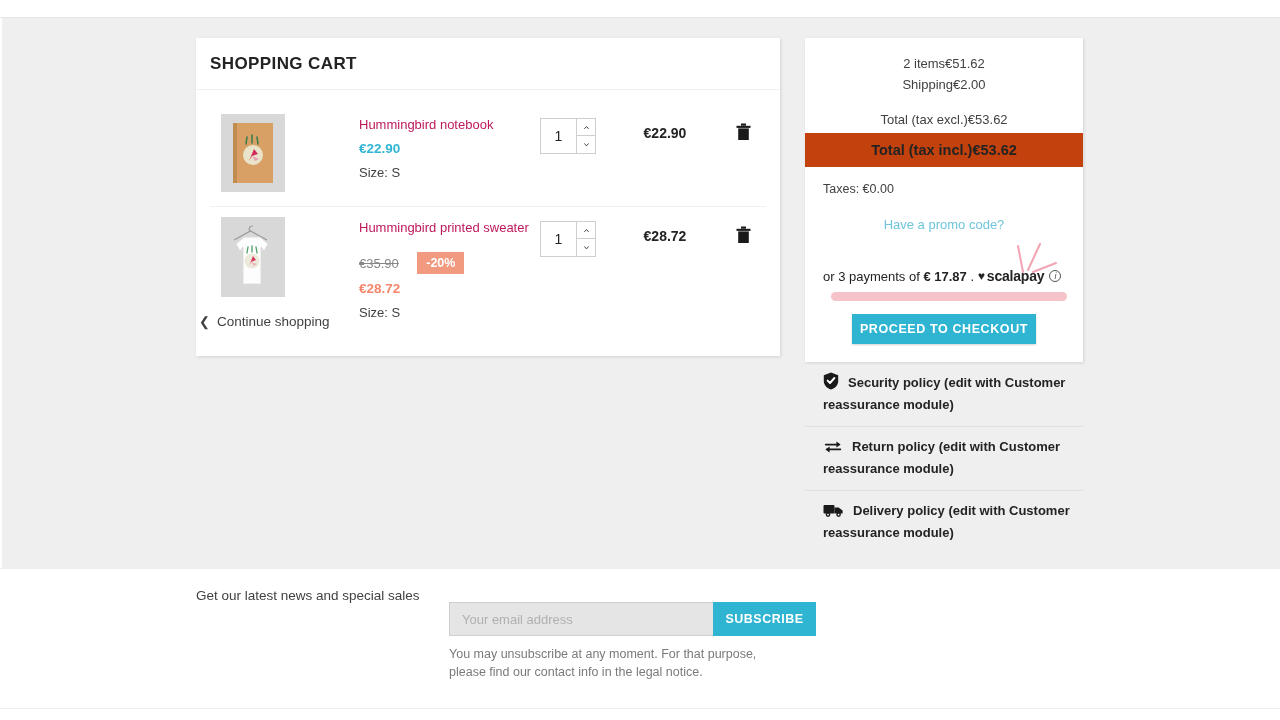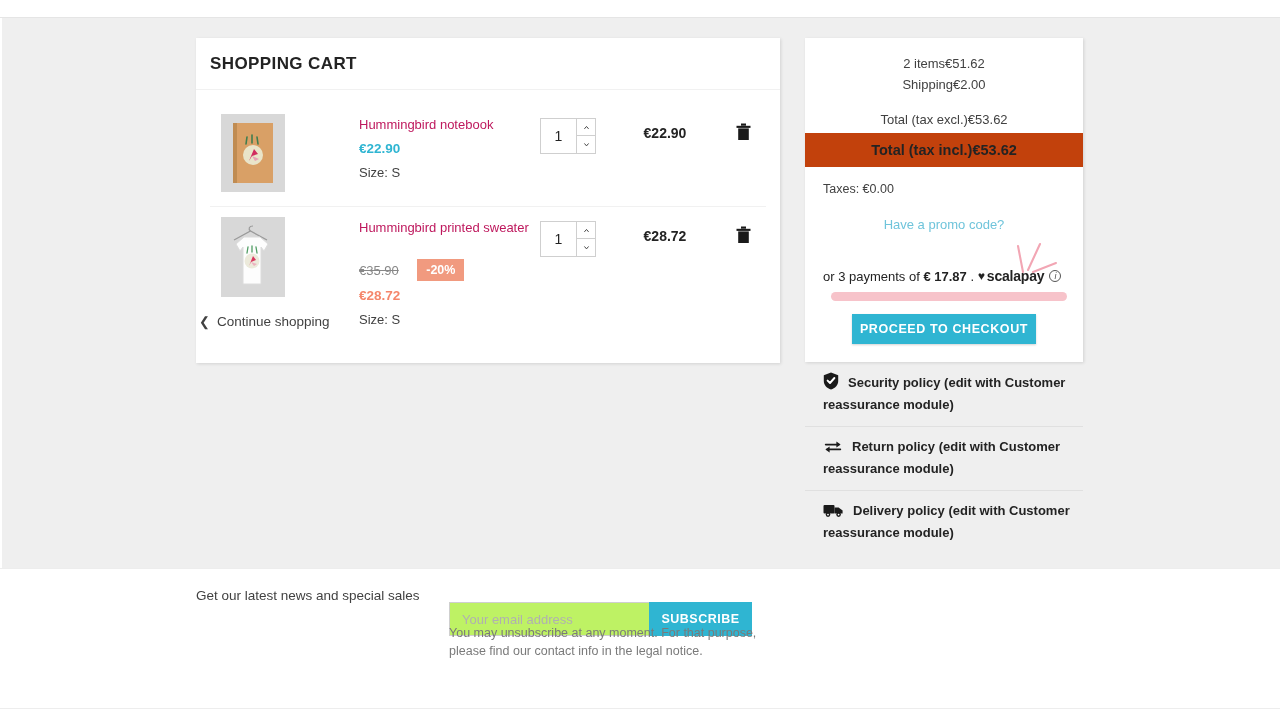--- a/index.html
+++ b/index.html
@@ -64,21 +64,21 @@
   .p-price.discounted { color: #f5866b; }
   .p-oldprice {
     font-size: 13px; color: #878787; text-decoration: line-through;
     display: inline-block; vertical-align: middle;
   }
   .discount-badge {
     display: inline-block; vertical-align: middle; margin-left: 14px;
     background: #f19a7f; color: #ffffff; font-size: 12.5px; font-weight: bold;
     padding: 4px 9px; line-height: 14px;
   }
-  .price-line { margin-top: 22px; }
+  .price-line { margin-top: 15px; }
   .p-attr { font-size: 13px; color: #414141; margin-top: 8px; }
 
   .qty-wrap { flex: 0 0 56px; width: 56px; margin-top: 6px; margin-left: 4px; }
   .qty-group {
     display: flex; width: 56px; height: 36px;
     border: 1px solid #cfcfcf; background: #fff;
   }
   .qty-input {
     width: 35px; border: 0; outline: none; text-align: center;
     font-size: 14px; color: #232323; font-family: "Liberation Sans", sans-serif;
@@ -176,33 +176,33 @@
   .newsletter-bg {
     position: absolute; left: 0; top: 568px; width: 1280px; height: 140px;
     background: #ffffff;
   }
   .nl-divider { position: absolute; left: 0; top: 568px; width: 1280px; height: 1px; background: #ededed; }
   .nl-label {
     position: absolute; left: 196px; top: 588px; font-size: 13.5px; color: #414141; text-align: right;
   }
   .nl-form { position: absolute; left: 449px; top: 602px; display: flex; }
   .nl-input {
-    width: 200px; height: 34px; border: 1px solid #cfcfcf; border-right: 0;
+    width: 264px; height: 34px; border: 1px solid #cfcfcf; border-right: 0;
     padding: 0 12px; font-size: 13px; color: #7a7a7a; outline: none;
-    font-family: "Liberation Sans", sans-serif; background: #bef264;
+    font-family: "Liberation Sans", sans-serif; background: #e5e5e5;
   }
   .nl-input::placeholder { color: #b0b0b0; }
   .nl-btn {
     width: 103px; height: 34px; border: 0; background: #2fb5d2; color: #fff;
     font-family: "Liberation Sans", sans-serif;
     font-size: 12.5px; font-weight: bold; letter-spacing: .5px;
     text-transform: uppercase; cursor: pointer;
   }
   .nl-note {
-    position: absolute; left: 449px; top: 624px; width: 330px;
+    position: absolute; left: 449px; top: 645px; width: 330px;
     font-size: 12.5px; color: #7a7a7a; line-height: 18px;
   }
   .bottom-edge {
     position: absolute; left: 0; top: 708px; width: 1280px; height: 12px;
     background: #ffffff; border-top: 1px solid #ededed;
   }
 </style>
 </head>
 <body>
 

